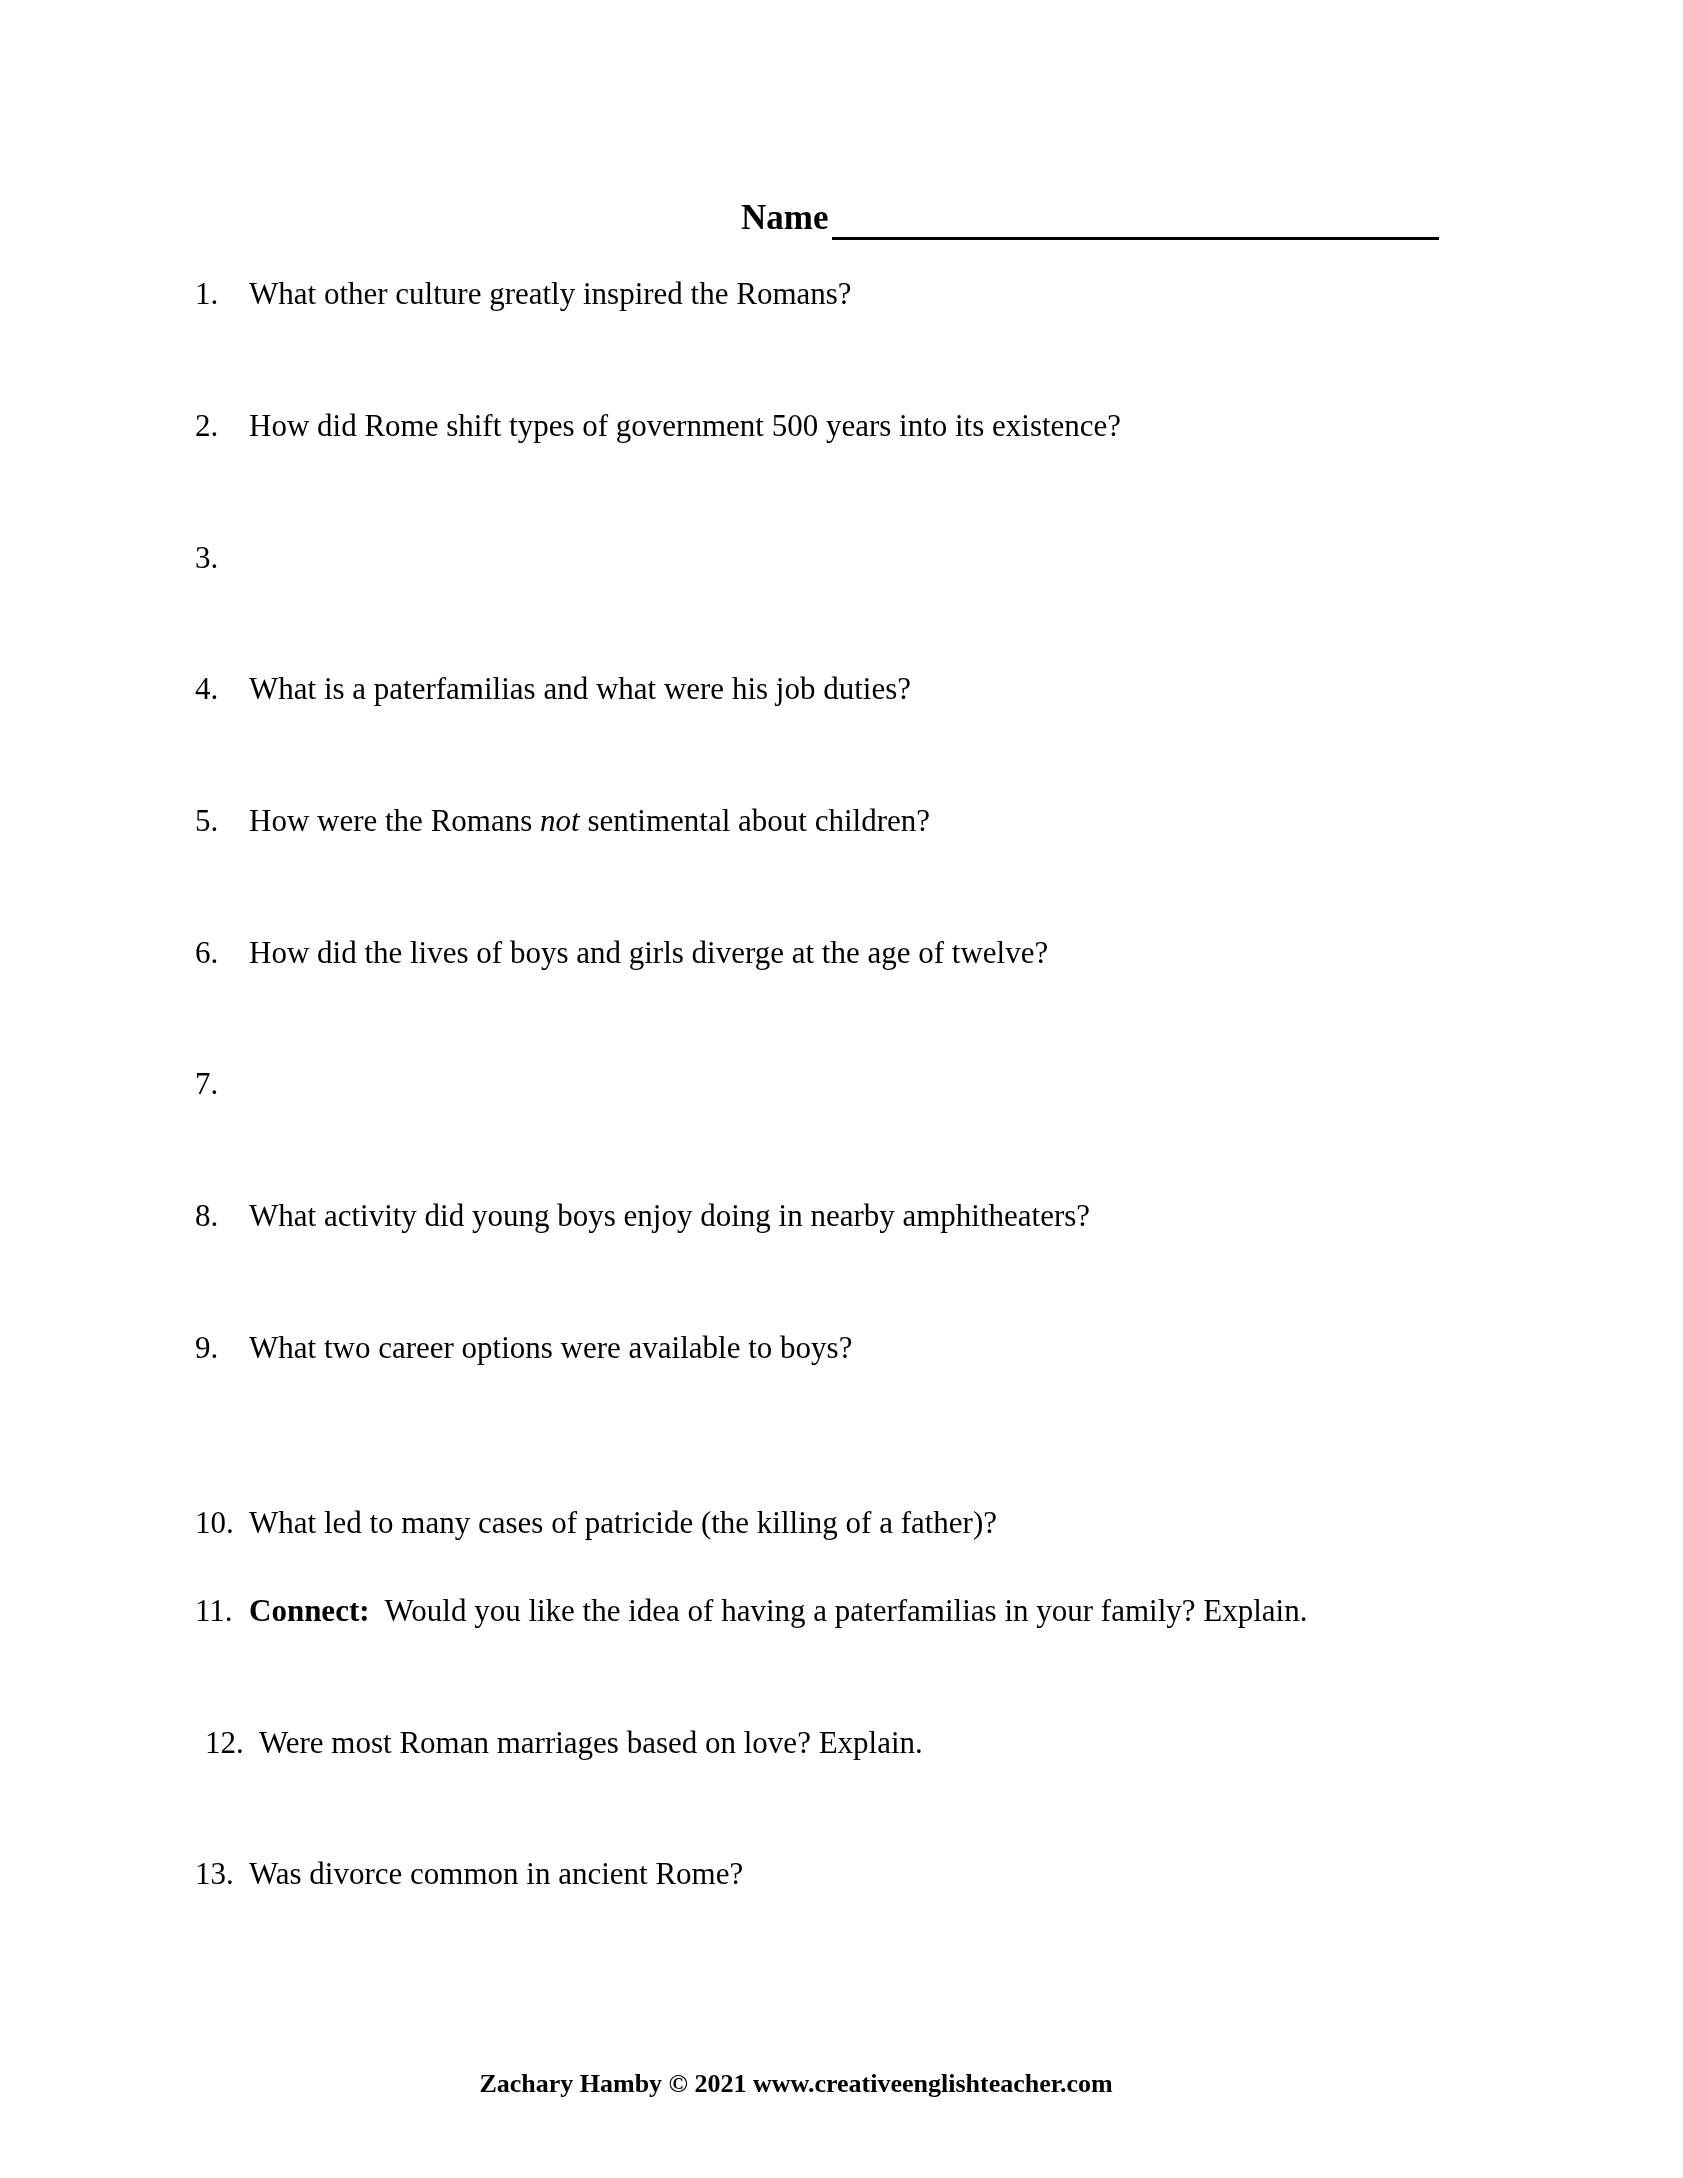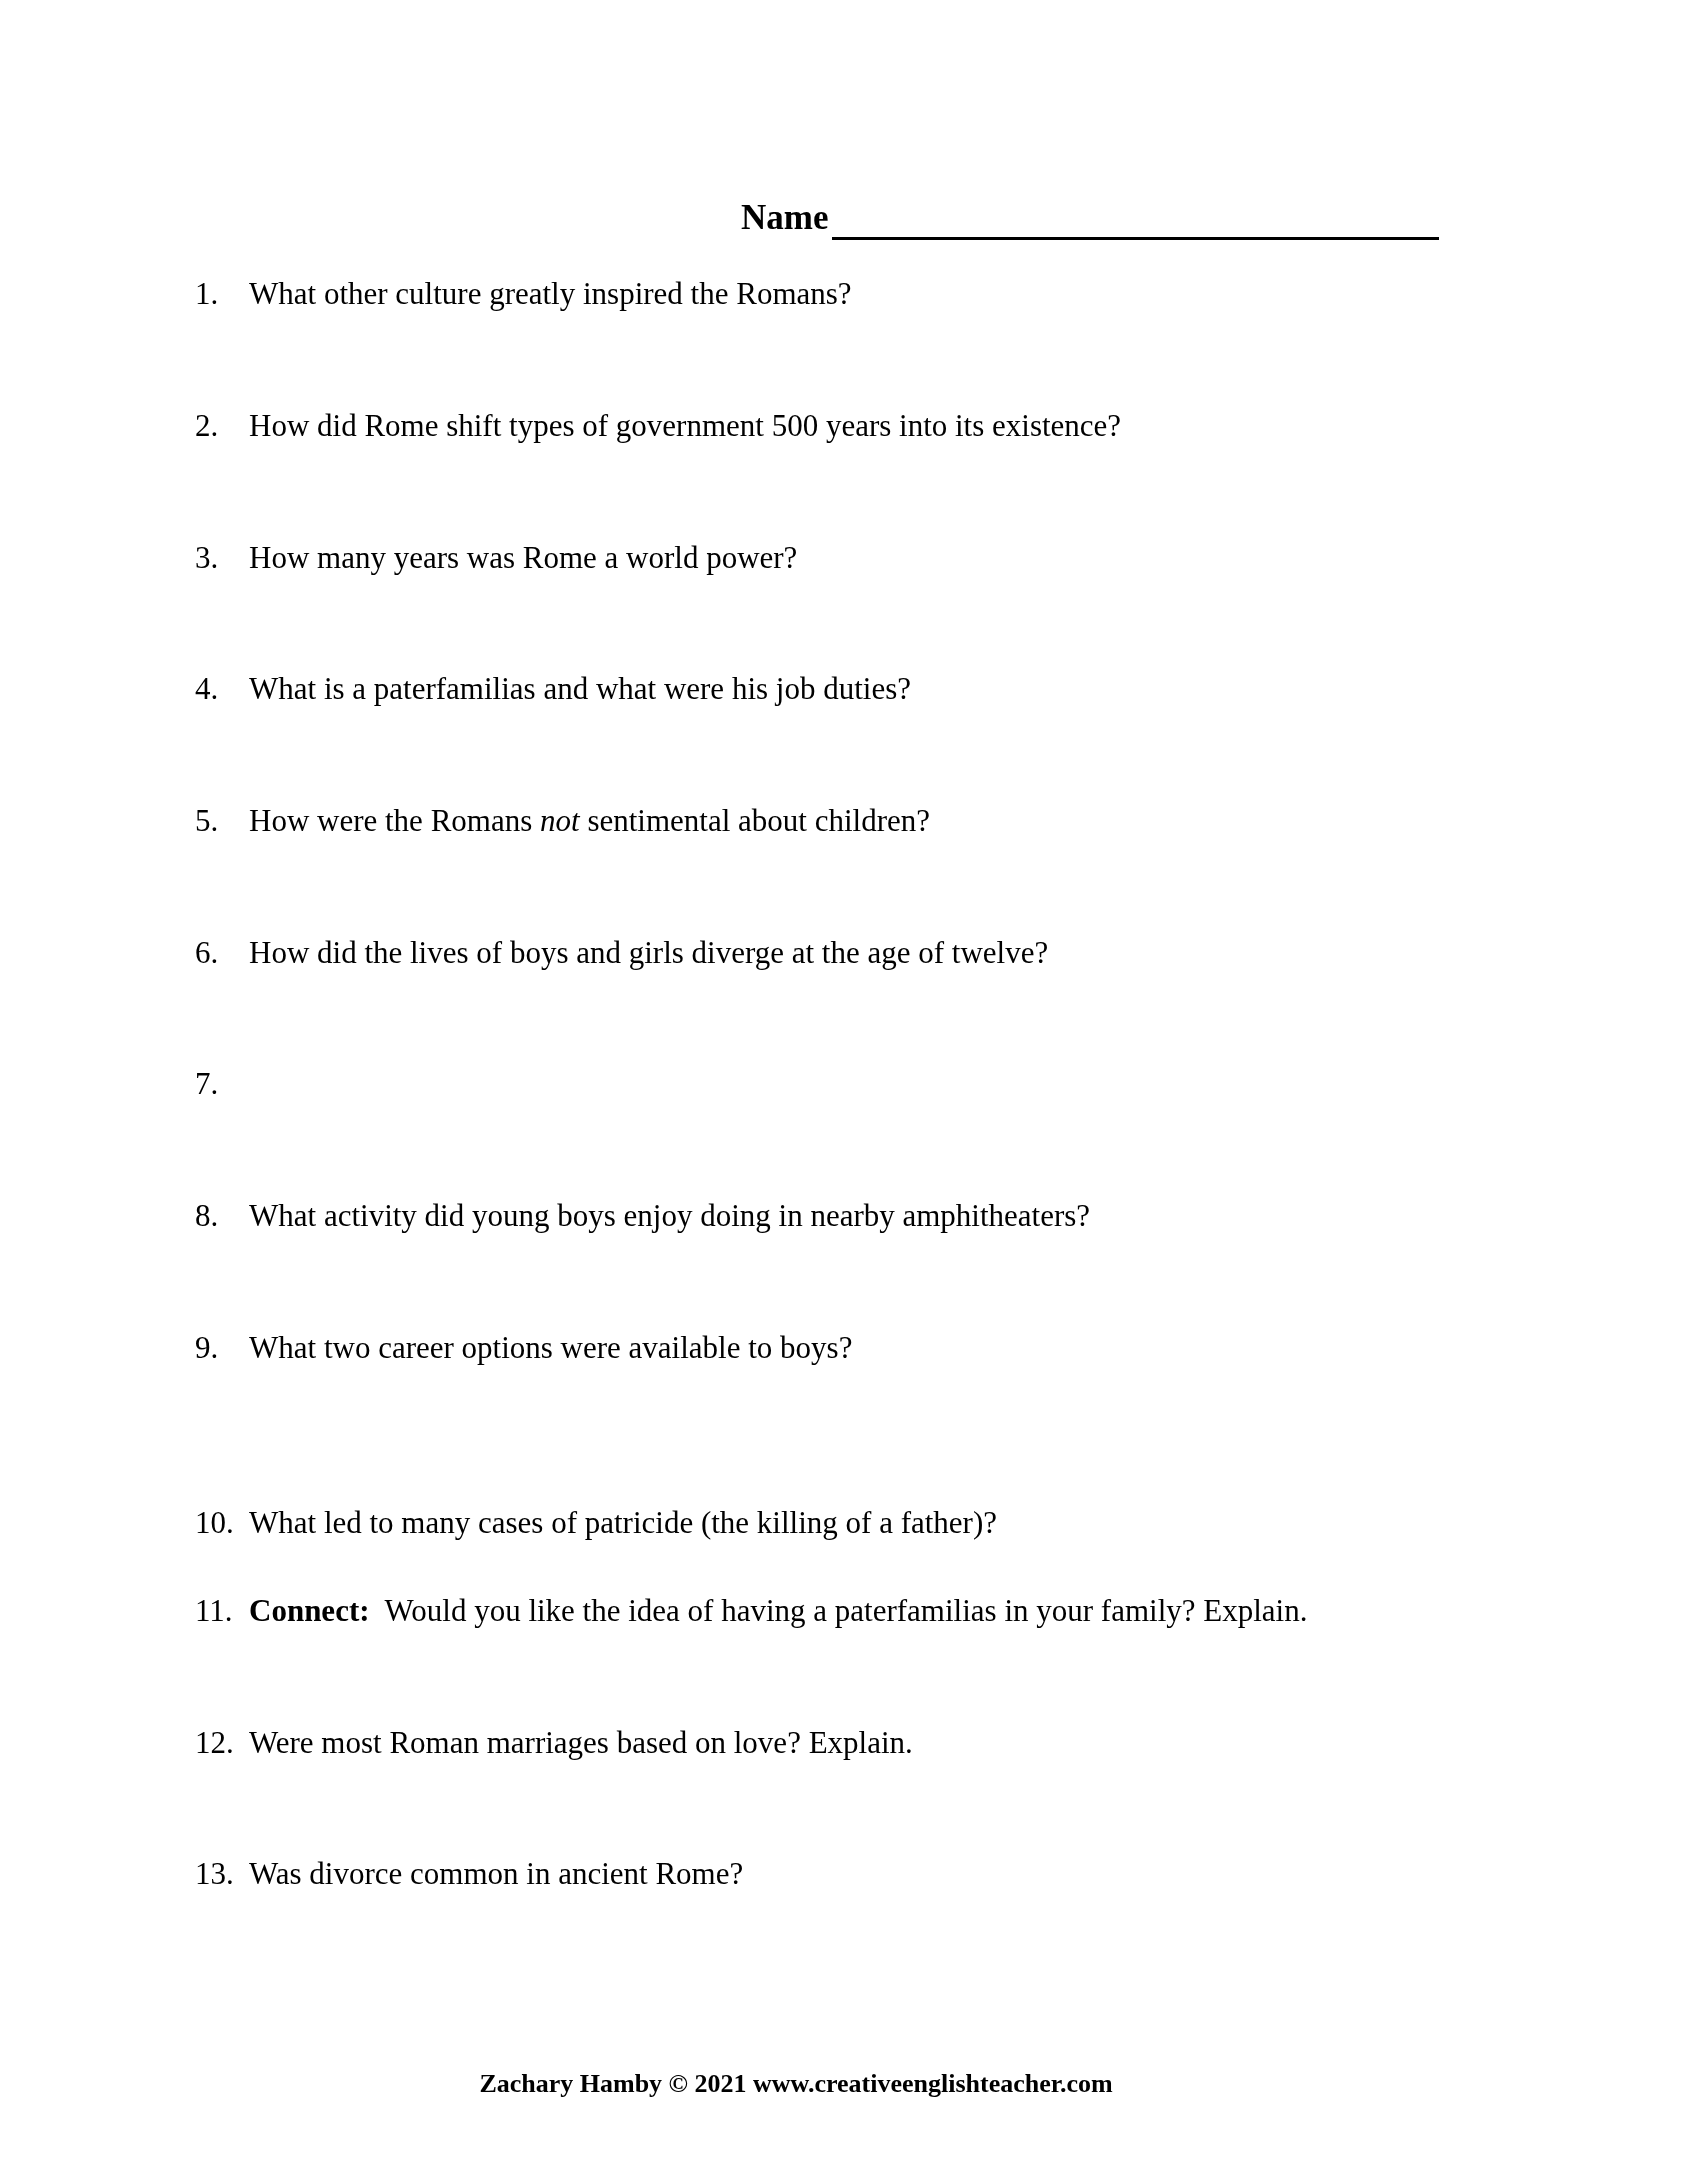--- a/index.html
+++ b/index.html
@@ -62,21 +62,21 @@
   .q1  { top: 407px; }
   .q2  { top: 539px; }
   .q3  { top: 670px; }
   .q4  { top: 802px; }
   .q5  { top: 934px; }
   .q6  { top: 1065px; }
   .q7  { top: 1197px; }
   .q8  { top: 1329px; }
   .q9  { top: 1460px; margin-top: 44px; }
   .q10 { top: 1592px; }
-  .q11 { top: 1724px; }
+  .q11 { top: 1724px; margin-left: 10px; }
   .q12 { top: 1855px; }
   .footer {
     position: absolute;
     left: 0;
     top: 2069px;
     width: 1592px;
     text-align: center;
     font-size: 26px;
     font-weight: bold;
   }
@@ -94,21 +94,20 @@
     <span class="qtext">What other culture greatly inspired the Romans?</span>
   </div>
 
   <div class="question q1">
     <span class="qnum">2.</span>
     <span class="qtext">How did Rome shift types of government 500 years into its existence?</span>
   </div>
 
   <div class="question q2">
     <span class="qnum">3.</span>
-    <span class="qtext">How many years was Rome a world power?</span>
   </div>
 
   <div class="question q3">
     <span class="qnum">4.</span>
     <span class="qtext">What is a paterfamilias and what were his job duties?</span>
   </div>
 
   <div class="question q4">
     <span class="qnum">5.</span>
     <span class="qtext"><span>How were the Romans </span><span class="it">not</span><span> sentimental about children?</span></span>

